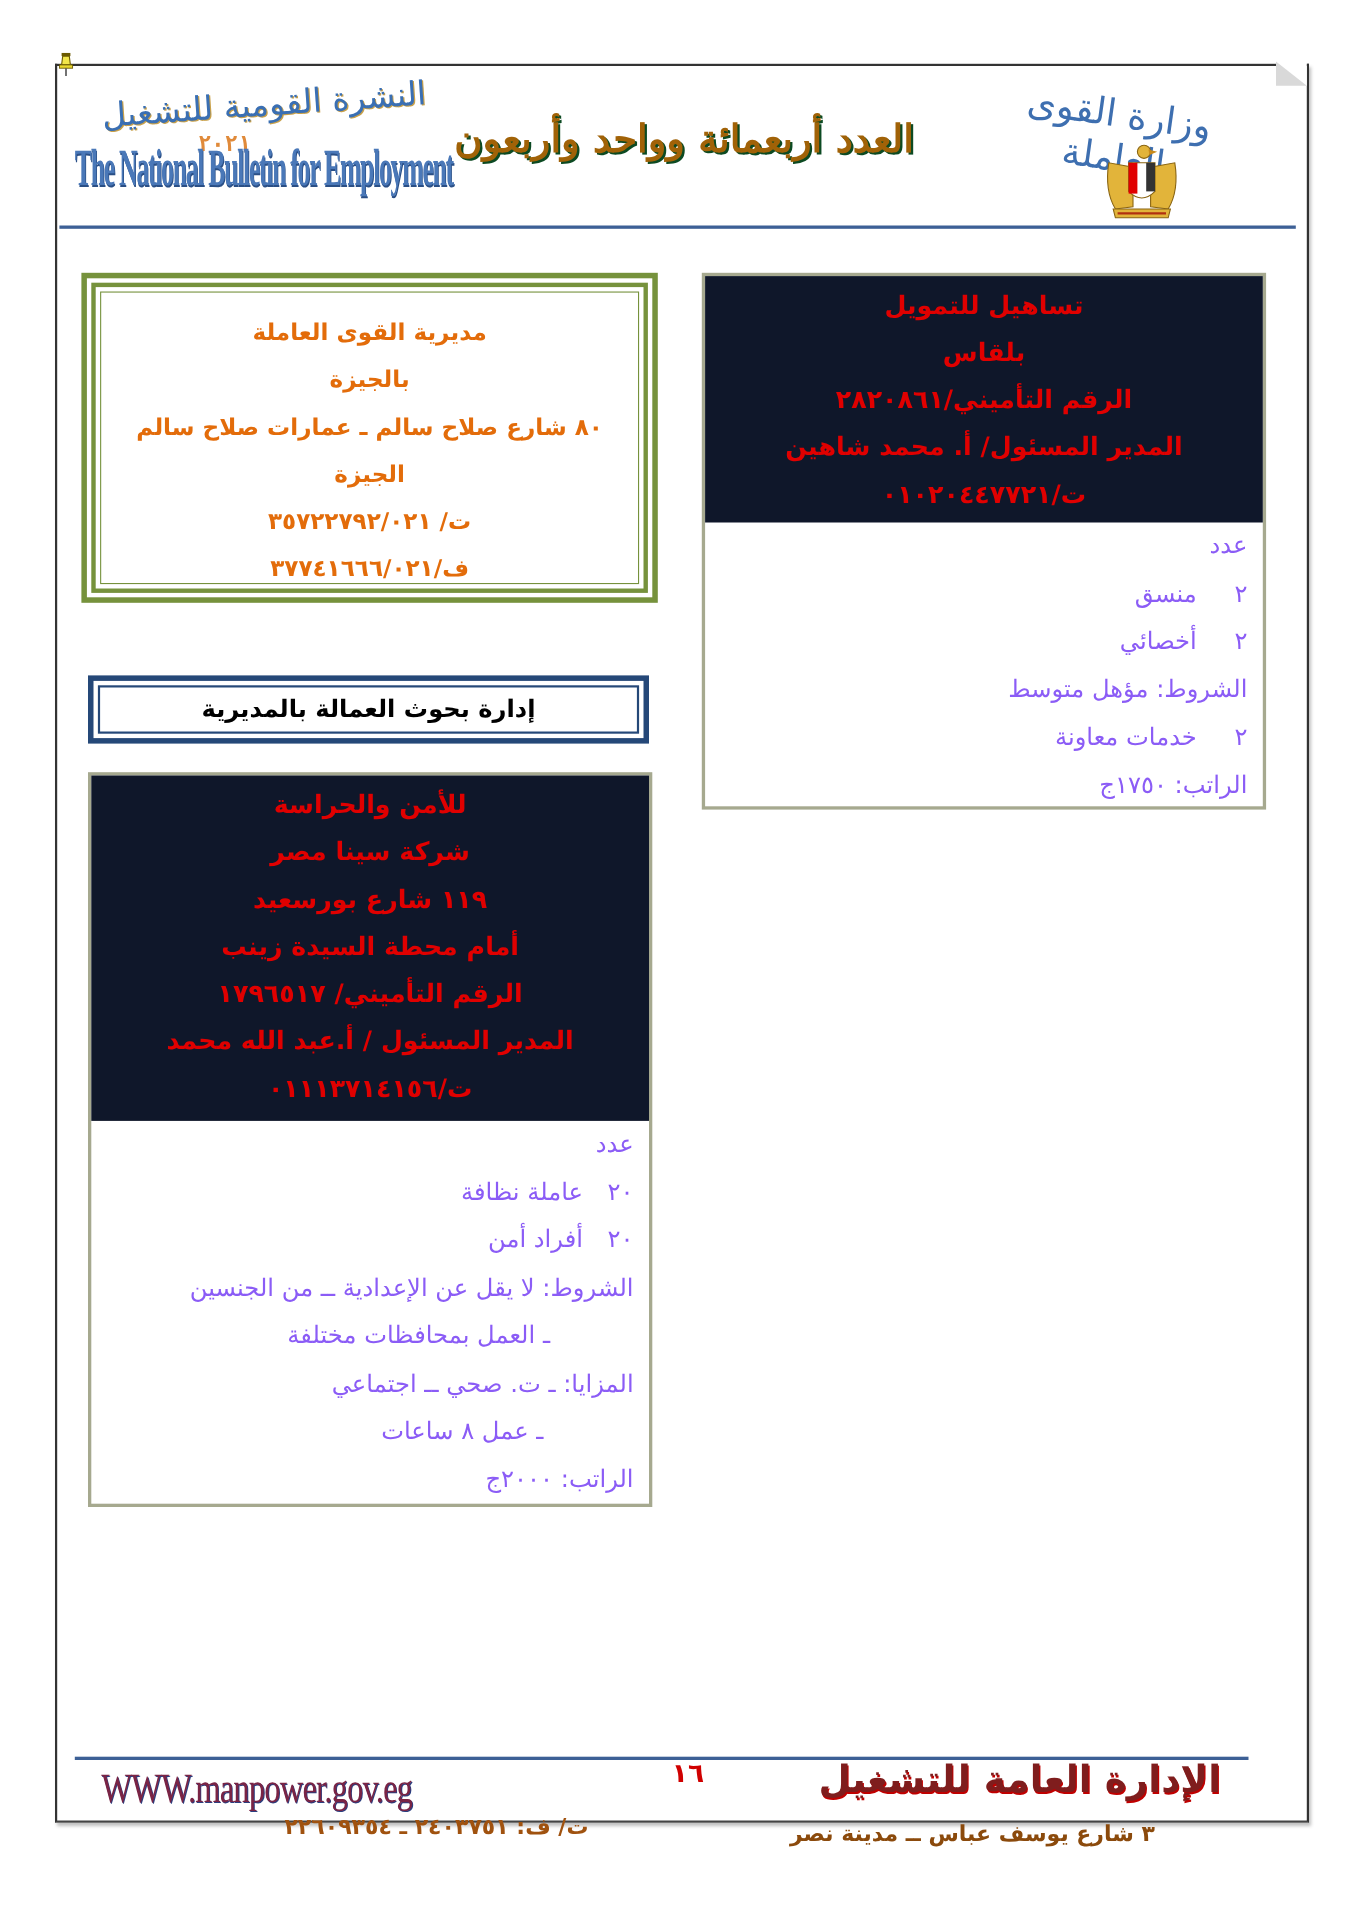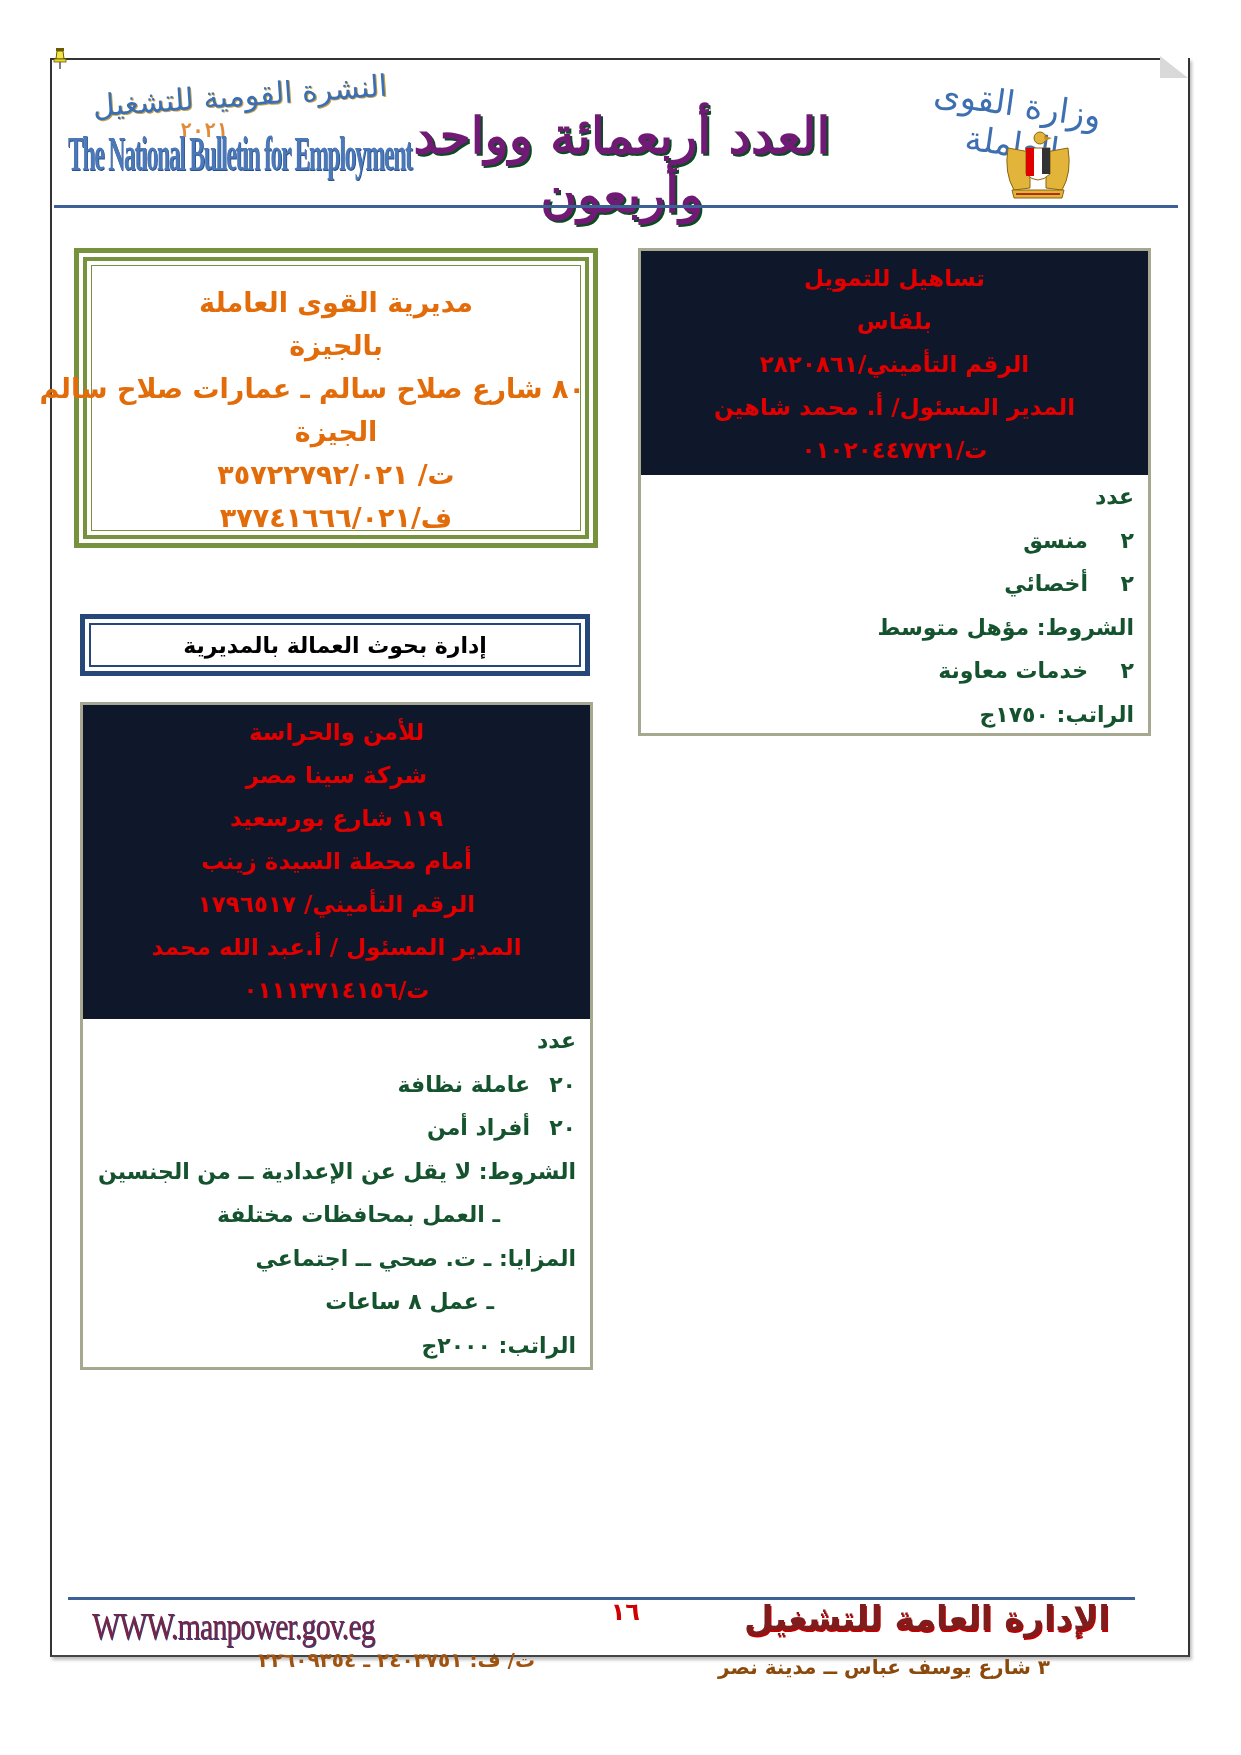--- a/index.html
+++ b/index.html
@@ -17,49 +17,49 @@
     .header-title-en { position: absolute; left: 68px; top: 126px; width: 345px; height: 70px;
                        font-family: "Liberation Serif", serif; font-weight: bold; font-size: 38px;
                        color: #4a78b8; letter-spacing: -2px; transform: scaleX(0.62) scaleY(1.25); transform-origin: left top;
                        white-space: nowrap; text-shadow: 1px 1px 0 #2a4f86; }
     .header-title-ar { position: absolute; left: 70px; top: 78px; width: 340px; text-align: center;
                        font-family: "DejaVu Sans", sans-serif; font-size: 30px; color: #3a6fb3; direction: rtl;
                        text-shadow: 1px 1px 0 #c9a14a; transform: rotate(-4deg); }
     .header-year { position: absolute; left: 180px; top: 118px; width: 100px; text-align: left;
                    font-family: Liberation Mono, monospace; font-size: 20px; color: #e08a3a; font-weight: bold; letter-spacing: 6px; }
     .header-issue { position: absolute; left: 412px; top: 106px; width: 420px; text-align: center; direction: rtl;
-                    font-family: "DejaVu Serif", serif; font-weight: bold; font-size: 50px; color: #701a75;
+                    font-family: "DejaVu Serif", serif; font-weight: bold; font-size: 35px; color: #a16207;
                     text-shadow: 2px 2px 0 #0c4a22; }
     .header-ministry { position: absolute; left: 880px; top: 84px; width: 270px; text-align: center; direction: rtl;
                        font-family: "DejaVu Sans", sans-serif; font-size: 34px; color: #3e6fb0;
                        transform: rotate(8deg); }
     .emblem-icon { position: absolute; left: 1000px; top: 128px; width: 76px; height: 76px; }
     .header-rule { position: absolute; left: 54px; top: 205px; width: 1124px; height: 3px; background: #3d6096; }
 
     
     .box { position: absolute; direction: rtl; }
     .directorate-box { left: 74px; top: 248px; width: 524px; height: 300px;
                        border: 5px solid #76923c; padding: 4px; box-sizing: border-box; background: #fff; }
     .directorate-box .inner { width: 100%; height: 100%; border: 4px solid #76923c; box-sizing: border-box;
                               outline: 2px solid #fff; outline-offset: -8px; position: relative; }
     .directorate-box .inner2 { position:absolute; left:4px; top:4px; right:4px; bottom:4px; border:1px solid #76923c; }
     .dir-lines { position: absolute; left: 0; right: 0; top: 20px; text-align: center; }
-    .dir-line { font-weight: bold; font-size: 27px; color: #e36c0a; line-height: 43px; white-space: nowrap; }
+    .dir-line { font-weight: bold; font-size: 21px; color: #e36c0a; line-height: 43px; white-space: nowrap; }
 
     .research-box { left: 80px; top: 594px; width: 510px; height: 62px; border: 5px solid #254878;
                     box-sizing: border-box; background: #fff; margin-top: 20px; }
     .research-box .inner { position: absolute; left: 4px; top: 4px; right: 4px; bottom: 4px;
                            border: 2px solid #254878; display: flex; align-items: center; justify-content: center; }
     .research-label { font-weight: bold; font-size: 22px; color: #000; }
 
     .job-box { border: 3px solid #a6a98f; background: #fff; box-sizing: border-box; }
     .job-head { background: #0f172a; text-align: center; padding-top: 6px; }
     .job-head-line { font-weight: bold; font-size: 23px; color: #e00000; line-height: 43px; white-space: nowrap; }
     .job-body { padding: 0 14px 0 10px; }
-    .job-line { font-weight: bold; font-size: 22px; color: #14532d; line-height: 43.5px; white-space: nowrap; }
+    .job-line { font-weight: normal; font-size: 22px; color: #8b5cf6; line-height: 43.5px; white-space: nowrap; }
     .job-line .qty { display: inline-block; min-width: 28px; margin-left: 18px; }
     .indent1 { padding-right: 76px; }
     .indent2 { padding-right: 82px; }
 
     .tasaheel-box { left: 638px; top: 248px; width: 513px; height: 488px; }
     .tasaheel-box .job-head { height: 218px; }
     .sinai-box { left: 80px; top: 702px; width: 513px; height: 668px; }
     .sinai-box .job-head { height: 308px; }
 
     

